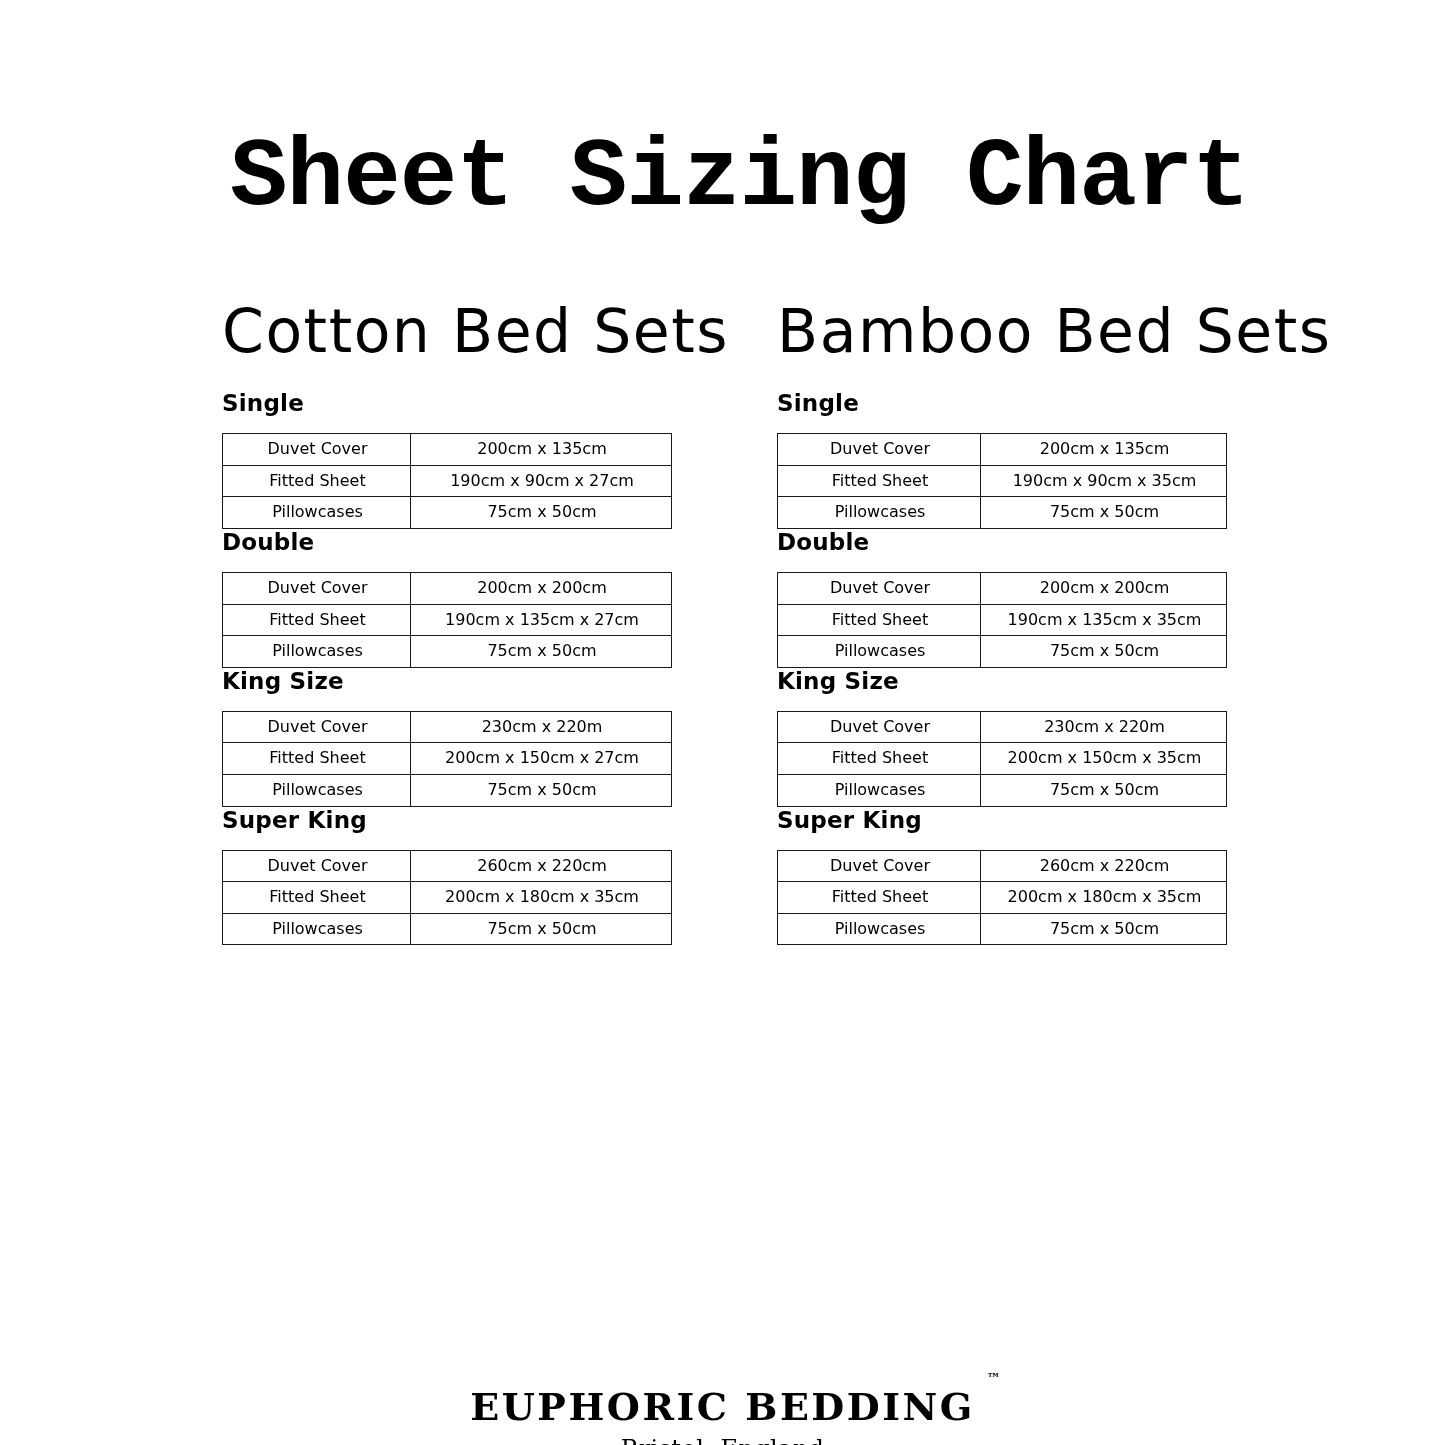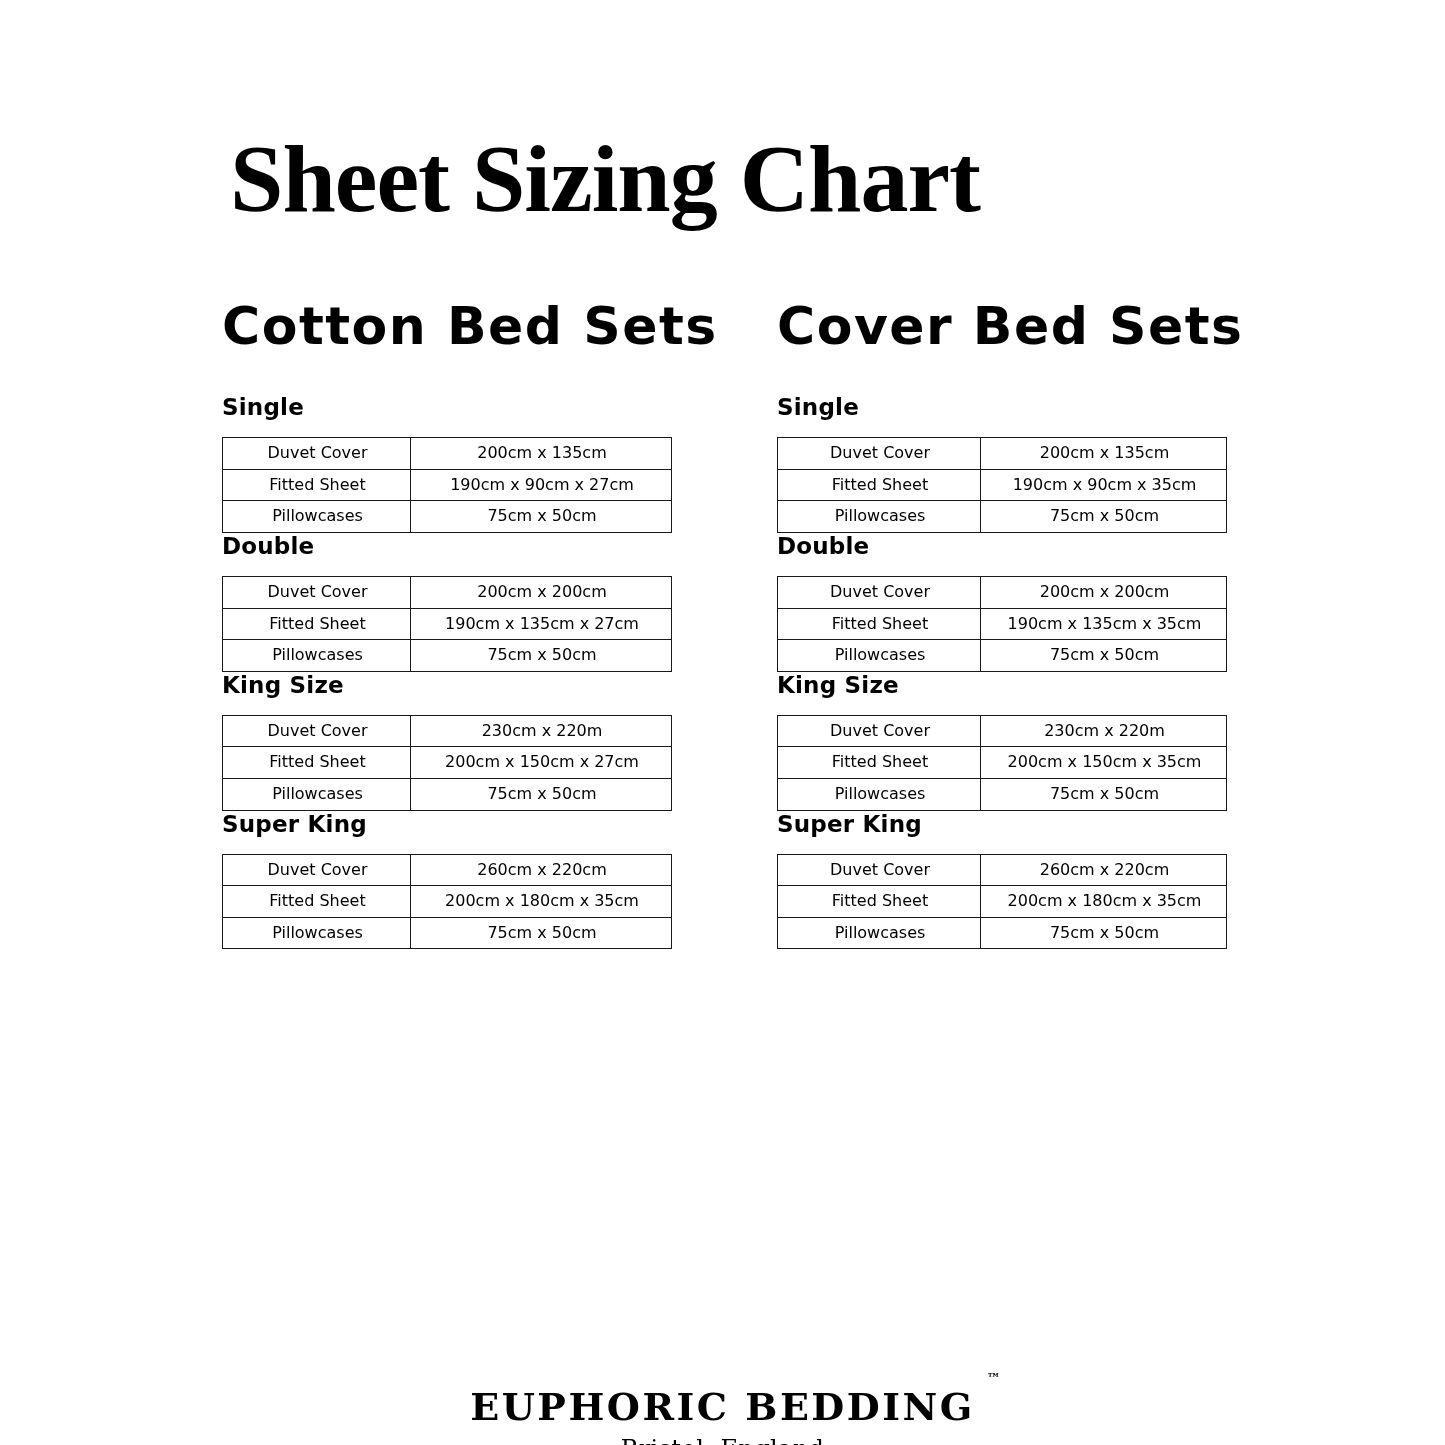--- a/index.html
+++ b/index.html
@@ -16,21 +16,21 @@
     overflow: hidden;
   }
   .page {
     width: 1445px;
     height: 1445px;
     box-sizing: border-box;
     padding: 0;
     position: relative;
   }
   .main-title {
-    font-family: Liberation Serif, serif;
+    font-family: Liberation Mono, monospace;
     font-weight: bold;
     font-size: 96px;
     letter-spacing: -1px;
     text-align: left;
     padding-left: 230px;
     padding-top: 62px;
     line-height: 1.1;
   }
   .columns {
     display: flex;
@@ -38,24 +38,24 @@
     padding-right: 180px;
     margin-top: 62px;
     gap: 100px;
   }
   .column {
     width: 455px;
     flex: 0 0 auto;
   }
   .column-title {
     font-family: "DejaVu Sans", sans-serif;
-    font-weight: 700;
-    font-size: 52px;
+    font-weight: 400;
+    font-size: 60px;
     letter-spacing: 1.5px;
-    margin-bottom: 38px;
+    margin-bottom: 24px;
     white-space: nowrap;
   }
   .section {
   }
   .section-title {
     font-family: "DejaVu Sans", sans-serif;
     font-weight: bold;
     font-size: 23px;
     margin-bottom: 17px;
     letter-spacing: 0.2px;
@@ -198,21 +198,21 @@
             <tr>
               <td class="label-cell">Pillowcases</td>
               <td>75cm x 50cm</td>
             </tr>
           </tbody>
         </table>
       </div>
     </div>
 
     <div class="column right-col">
-      <div class="column-title">Cover Bed Sets</div>
+      <div class="column-title">Bamboo Bed Sets</div>
 
       <div class="section">
         <div class="section-title">Single</div>
         <table class="size-table">
           <tbody>
             <tr>
               <td class="label-cell">Duvet Cover</td>
               <td>200cm x 135cm</td>
             </tr>
             <tr>

